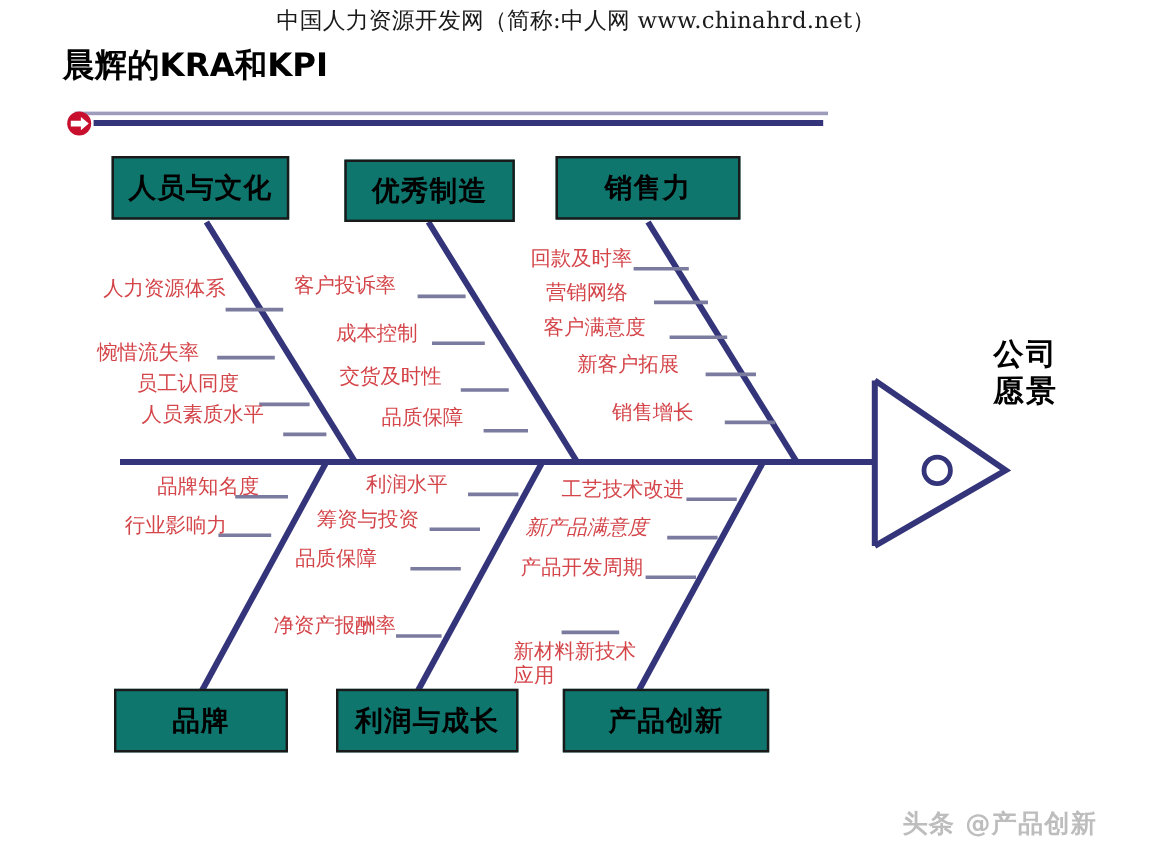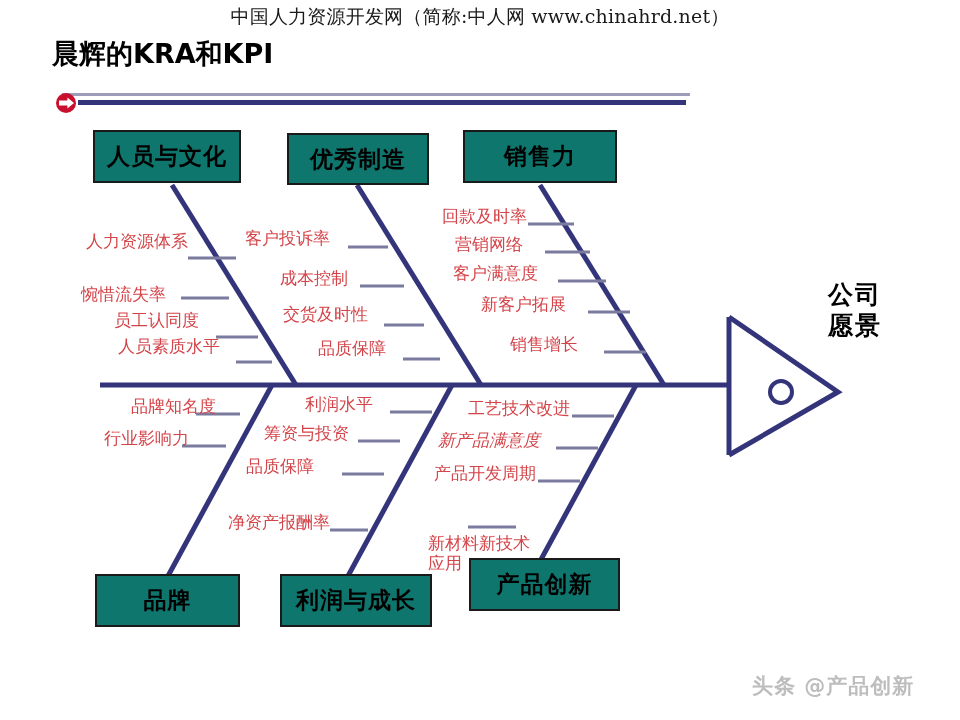--- a/index.html
+++ b/index.html
@@ -199,21 +199,21 @@
   </div>
 
   <div class="cat-box" style="left:95px; top:574px; width:145px; height:53px;">
     <span>品牌</span>
   </div>
 
   <div class="cat-box" style="left:268px; top:574px; width:152px; height:53px;margin-left:12px;">
     <span>利润与成长</span>
   </div>
 
-  <div class="cat-box" style="left:469px; top:558px; width:151px; height:53px;">
+  <div class="cat-box" style="left:469px; top:574px; width:172px; height:53px;">
     <span>产品创新</span>
   </div>
 
   <div class="cause" style="left:86px; top:231px;">人力资源体系</div>
   <div class="cause" style="left:81px; top:284px;">惋惜流失率</div>
   <div class="cause" style="left:114px; top:310px;">员工认同度</div>
   <div class="cause" style="left:118px; top:336px;">人员素质水平</div>
 
   <div class="cause" style="left:245px; top:228px;">客户投诉率</div>
   <div class="cause" style="left:280px; top:268px;">成本控制</div>

